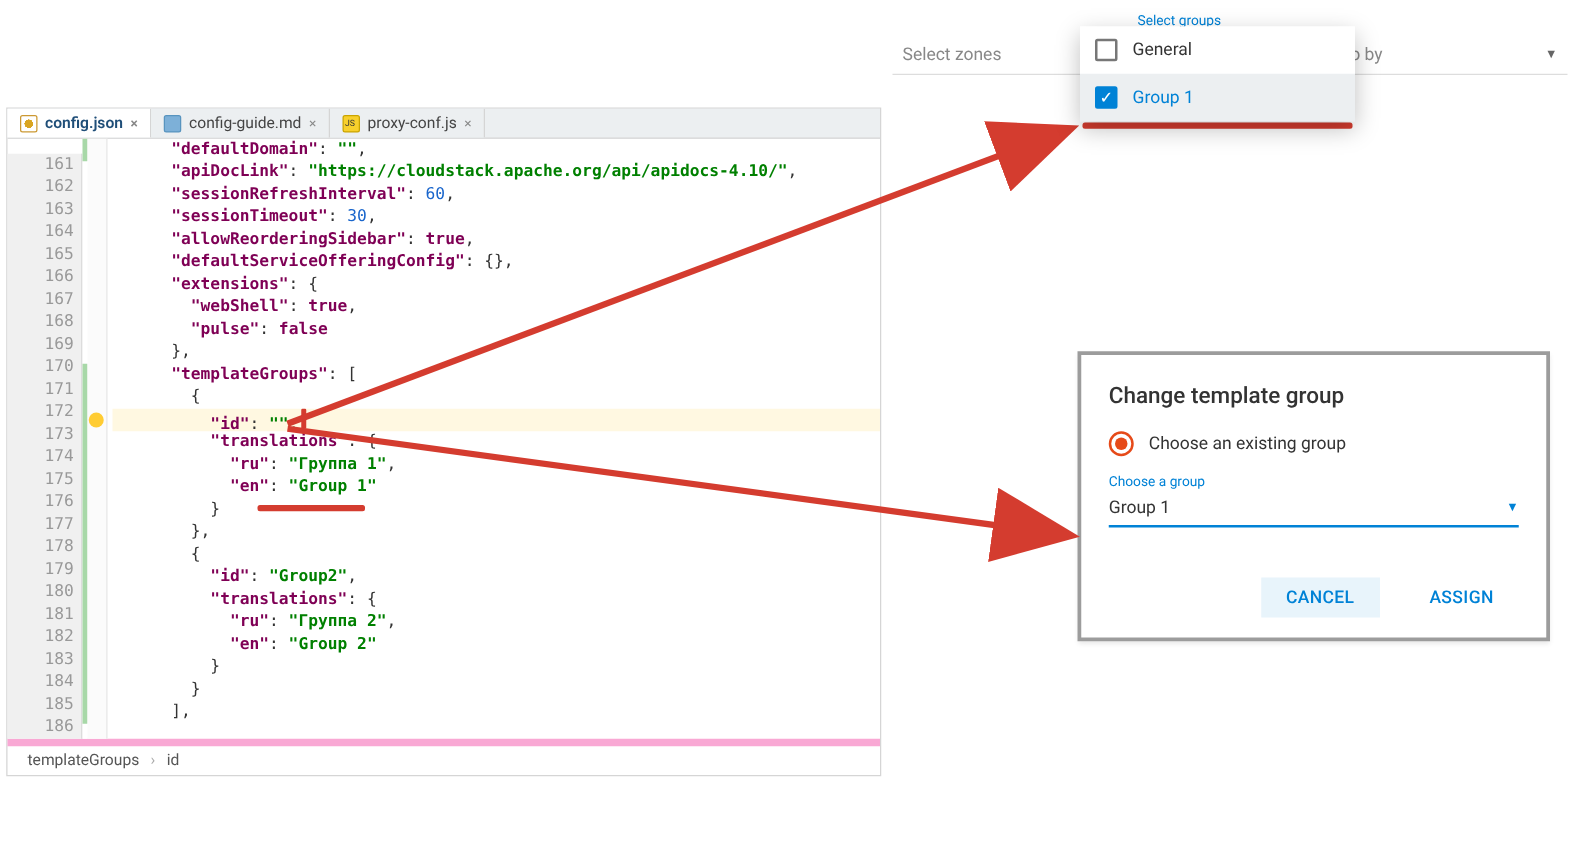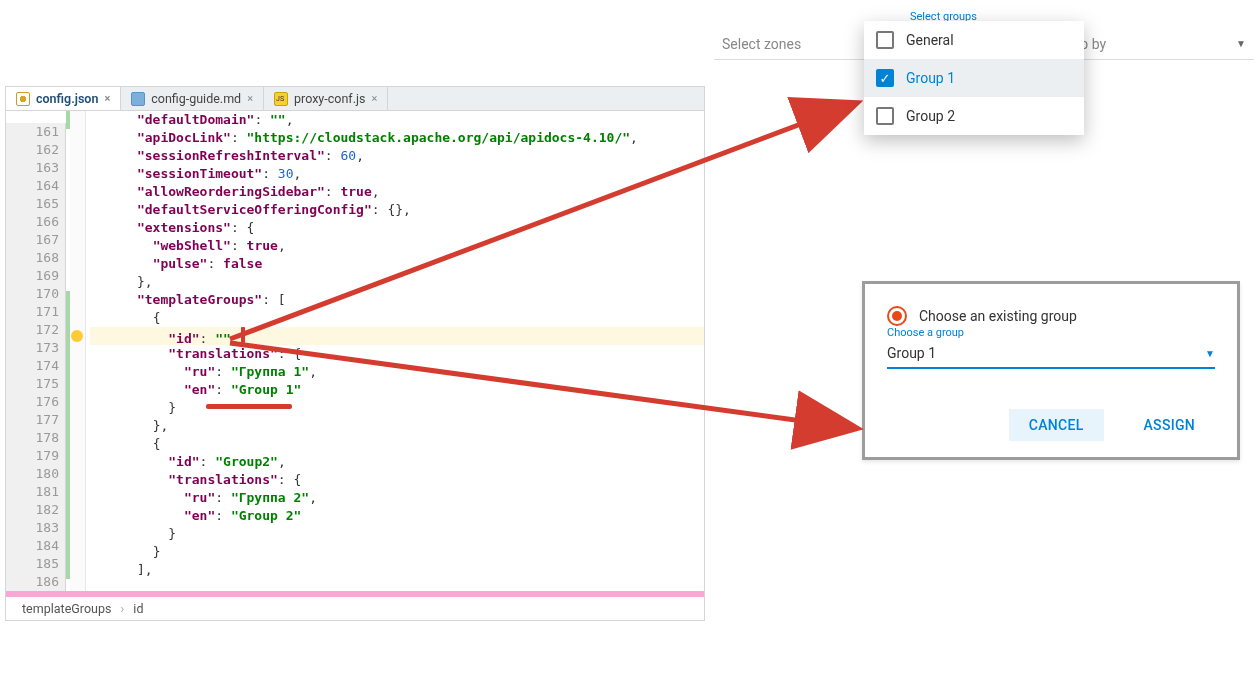--- a/index.html
+++ b/index.html
@@ -171,21 +171,21 @@
     width:378px;
     border:3px solid #9c9c9c;
     background:#fff;
     padding:22px 22px 16px 22px;
     box-shadow:0 2px 4px rgba(0,0,0,0.1);
   }
   .modal h2{
     font-size:18px; font-weight:500; color:#333; margin-bottom:18px;
   }
   .radio-row{
-    display:flex; align-items:center; gap:12px; font-size:14px; color:#333; 
+    display:flex; align-items:center; gap:12px; font-size:14px; color:#333; margin-bottom:14px;
   }
   .radio{
     width:20px; height:20px; border:2px solid #e64a19; border-radius:50%;
     display:inline-flex; align-items:center; justify-content:center;
   }
   .radio .dot{ width:10px; height:10px; background:#e64a19; border-radius:50%; }
   .field-label{ font-size:11px; color:#0082d6; margin-bottom:2px; }
   .field{
     display:flex; align-items:center; justify-content:space-between;
     border-bottom:2px solid #0082d6; padding:4px 0 6px 0;
@@ -275,41 +275,38 @@
 
 <div class="dropdown" id="dropdown">
     <div class="dropdown-item">
       <span class="cb"></span>
       <span>General</span>
     </div>
     <div class="dropdown-item selected">
       <span class="cb checked">✓</span>
       <span>Group 1</span>
     </div>
-    <div class="dropdown-item">
-      <span class="cb"></span>
-      <span>Group 2</span>
-    </div>
   </div>
 
 <div class="red-bar" style="left:866px; top:98px; width:216px;"></div>
 <div class="red-bar" style="left:206px; top:404px; width:86px;"></div>
 <div class="red-bar" style="left:884px; top:429px; width:96px;"></div>
 
 <svg class="arrow-svg" width="1258" height="679">
   <defs>
     <marker id="ah" markerWidth="14" markerHeight="12" refX="12" refY="6" orient="auto">
       <path d="M0,0 L14,6 L0,12 Z" fill="#d43c2f"></path>
     </marker>
   </defs>
   <line x1="230" y1="339" x2="854" y2="104" stroke="#d43c2f" stroke-width="5" marker-end="url(#ah)"></line>
   <line x1="230" y1="343" x2="854" y2="428" stroke="#d43c2f" stroke-width="5" marker-end="url(#ah)"></line>
 </svg>
 
 <div class="modal">
+  <h2>Change template group</h2>
   <div class="radio-row">
     <span class="radio">
         <span class="dot"></span>
       </span>
     <span>Choose an existing group</span>
   </div>
   <div class="field-label">Choose a group</div>
   <div class="field">
     <span>Group 1</span>
     <span class="chev">▼</span>

